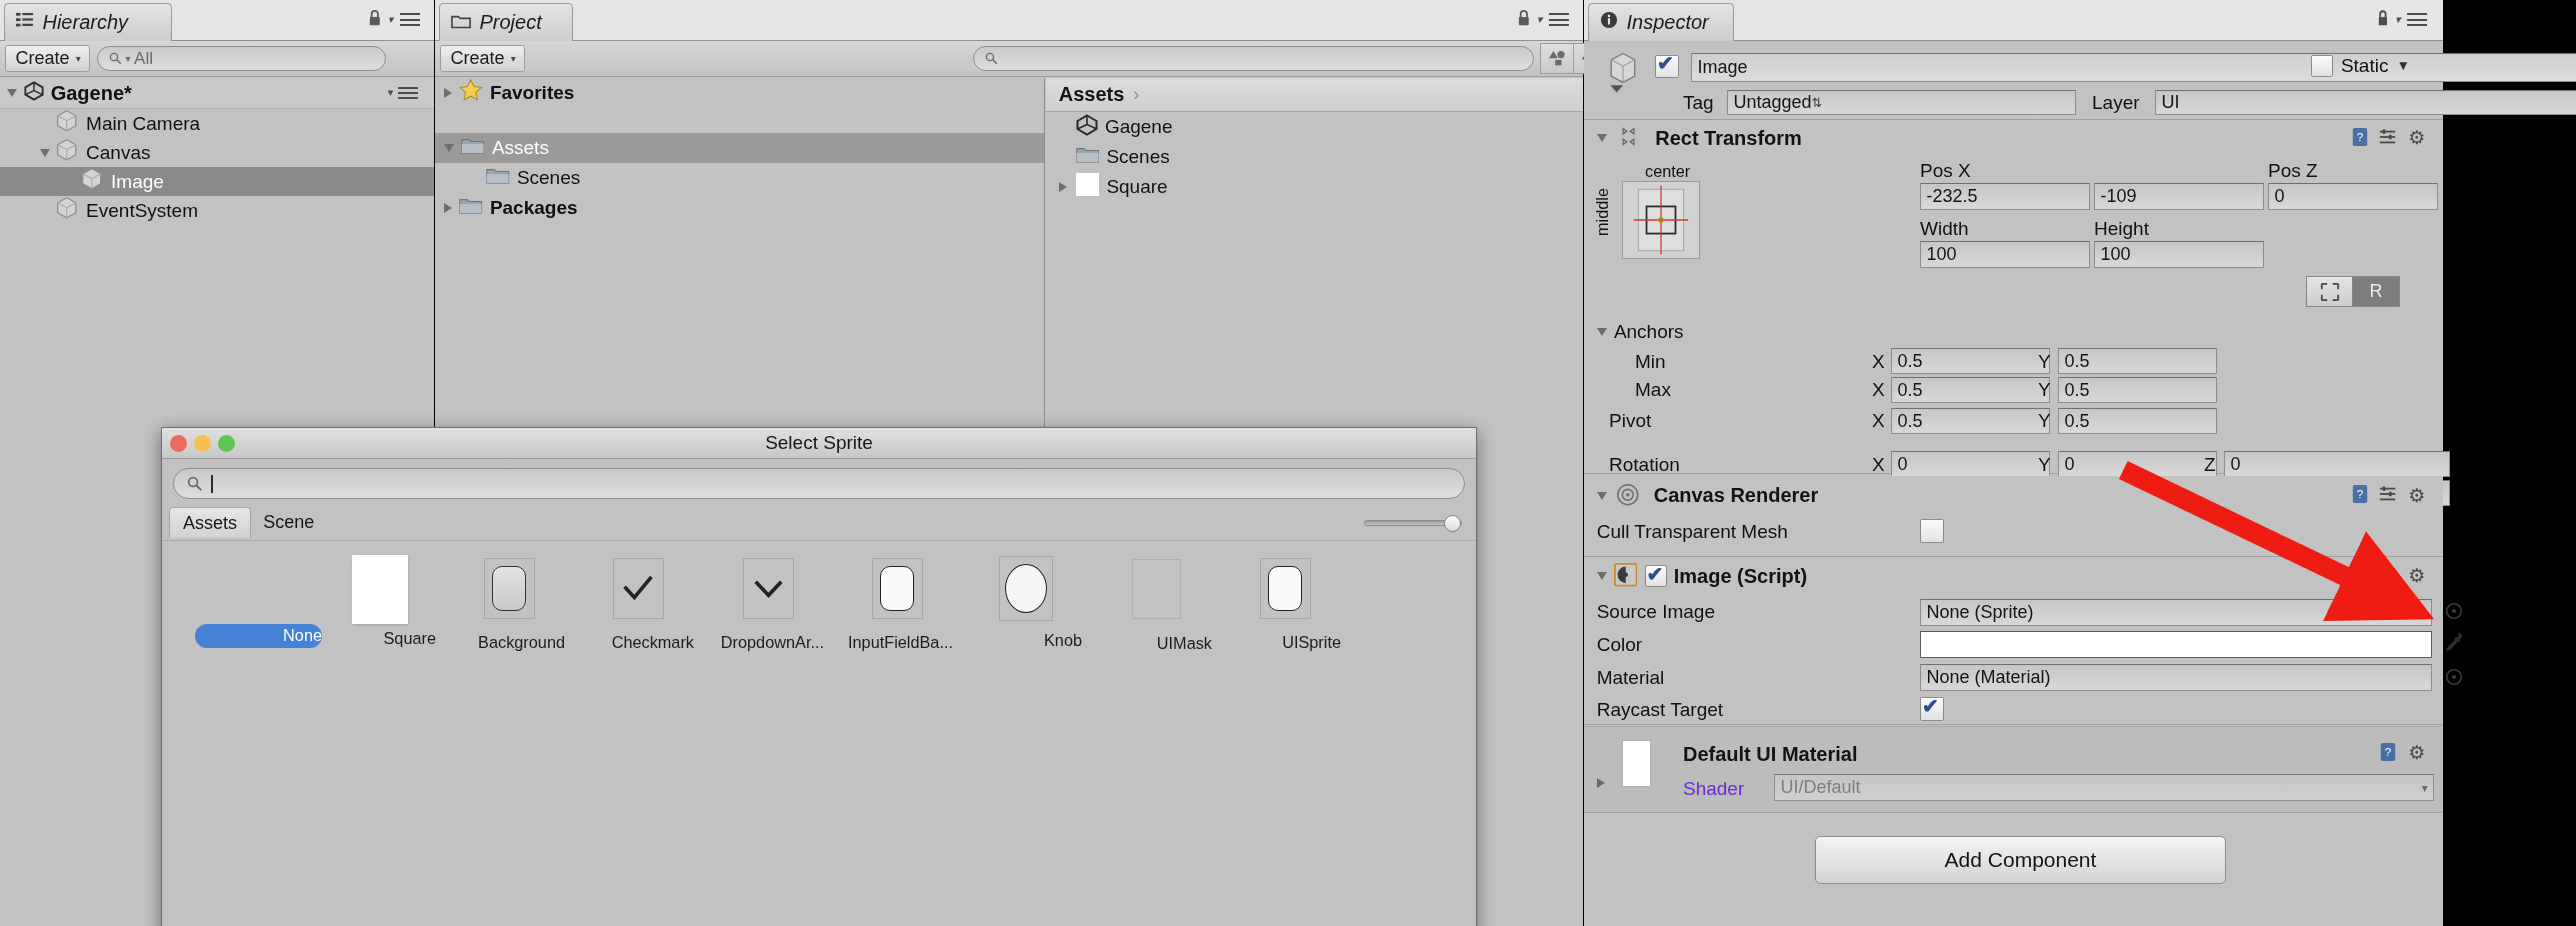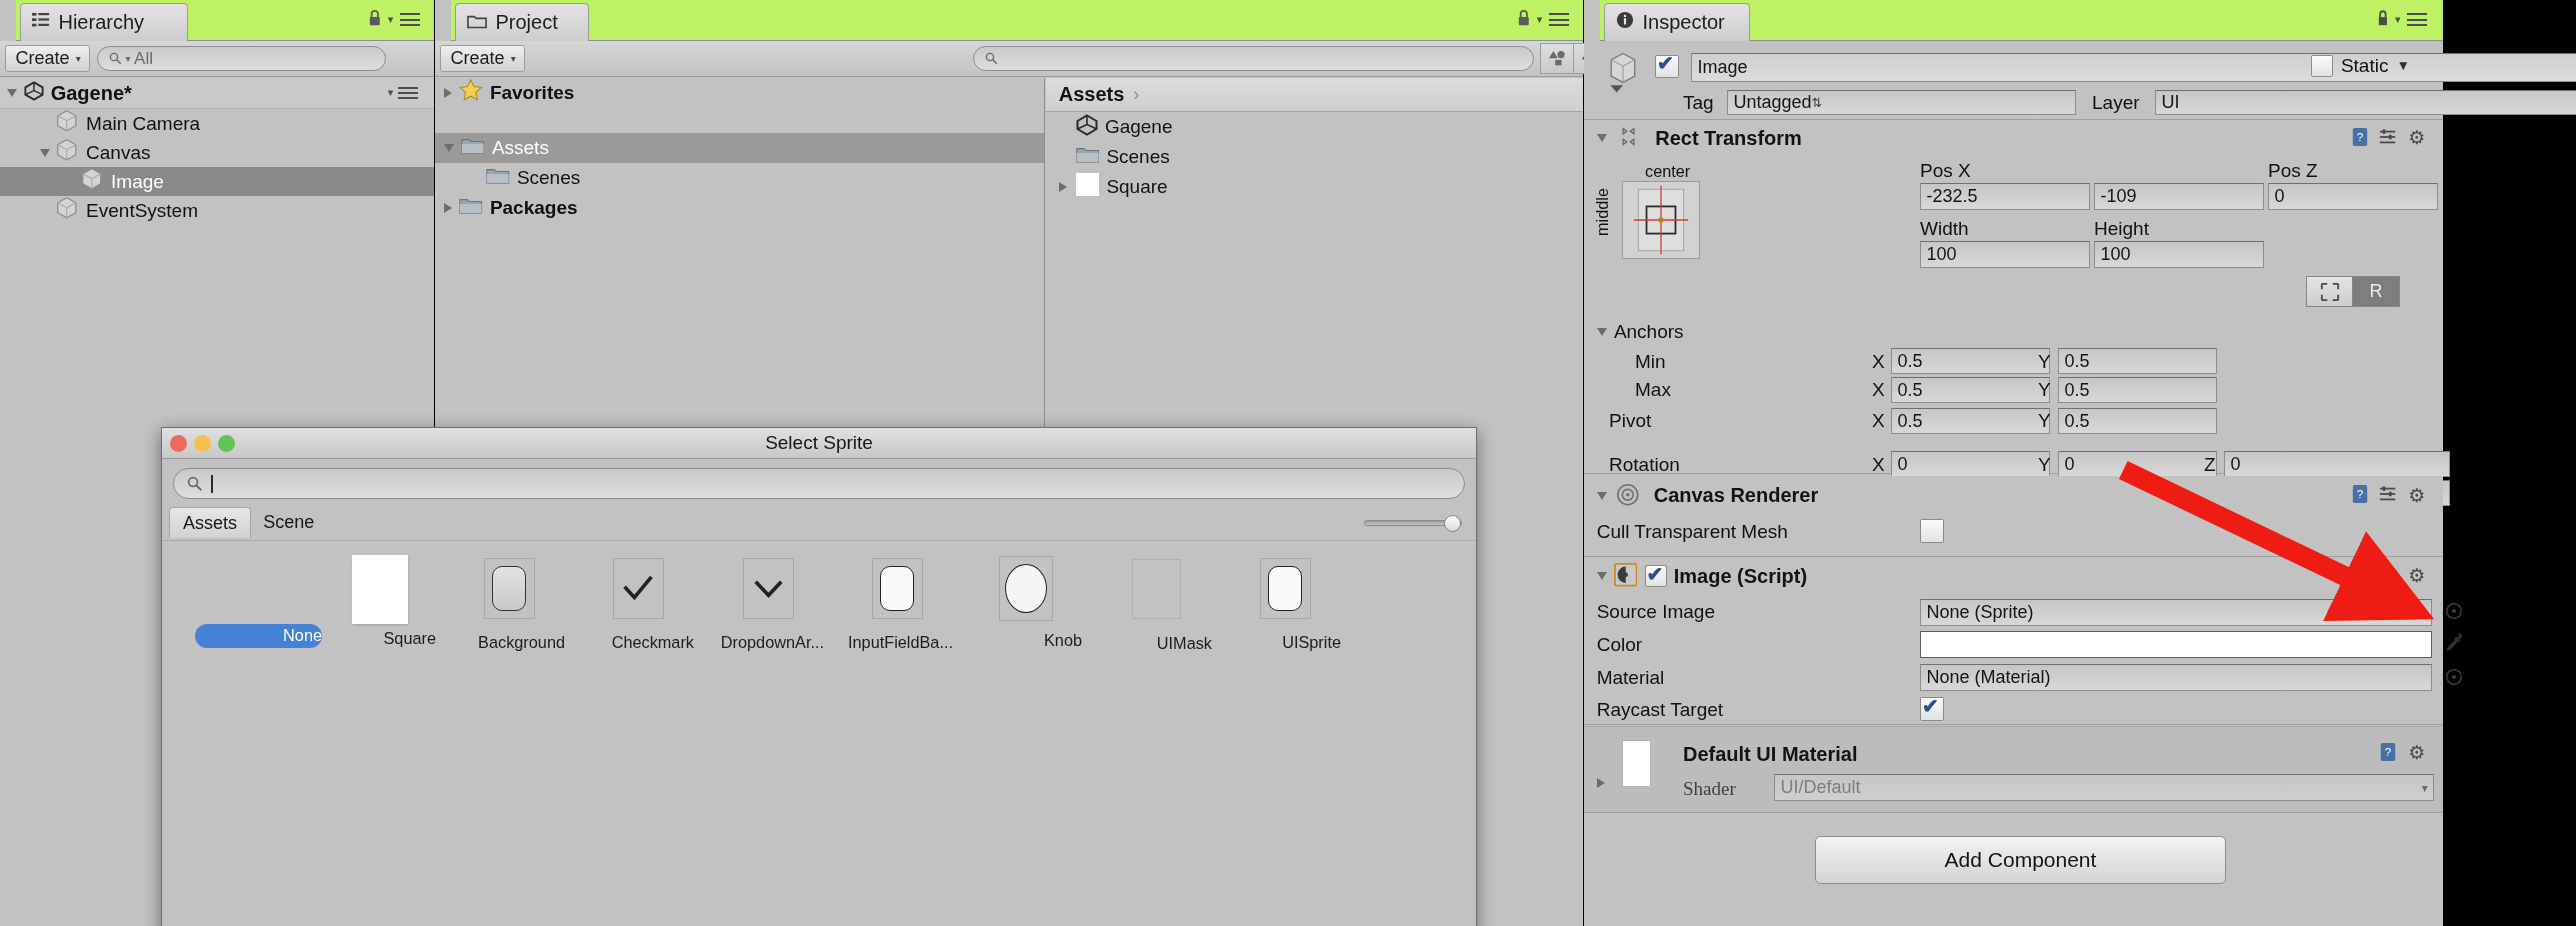--- a/index.html
+++ b/index.html
@@ -7,23 +7,24 @@
     width: 2576px; height: 927px;
     background: #000;
     font-family: "Liberation Sans", sans-serif;
     overflow: hidden;
   }
   #root { position: relative; width: 2576px; height: 927px; background: #000; }
 
   
   .panel { position: absolute; background: #c2c2c2; }
   .tabbar {
-    position: absolute; left: 16px; right: 0; top: 0; height: 41px;
-    background: #bef264;
+    position: absolute; left: 0; right: 0; top: 0; height: 41px;
+    background: #e5e5e5;
     border-bottom: 0.9px solid #8f8f8f;
+    font-style: italic;
   }
   .tab {
     position: absolute; top: 2.7px; height: 38px;
     background: linear-gradient(#e3e3e3, #cdcdcd);
     border: 0.9px solid #9a9a9a; border-bottom: none;
     border-radius: 4.5px 4.5px 0 0;
     display: flex; align-items: center; gap: 8.1px;
     padding: 0 14.5px 0 11.8px;
     font-size: 20px; color: #1c1c1c;
     white-space: nowrap;
@@ -81,21 +82,21 @@
   .field {
     background: linear-gradient(#c6c6c6, #d8d8d8);
     border: 0.9px solid #8d8d8d;
     border-top-color: #6f6f6f;
     height: 25px;
     font-size: 18px; color: #141414;
     display: flex; align-items: center;
     padding: 0 5.4px; white-space: nowrap; overflow: hidden;
   }
   .lbl { font-size: 19px; color: #111; white-space: nowrap; }
-  .lbl.dim { color: #404040; font-family: Liberation Serif, serif; }
+  .lbl.dim { color: #6d28d9; }
   .sechead { font-size: 20px; font-weight: bold; color: #131313; }
   .chk {
     width: 20px; height: 20px;
     background: linear-gradient(#fbfbfb, #e2e2e2);
     border: 0.9px solid #8b8b8b; border-radius: 1.8px;
     position: relative;
   }
   .chk.on::after {
     content: "✔"; position: absolute; left: 0.9px; top: -4.5px;
     font-size: 20px; color: #2f4f8f; font-weight: bold;

